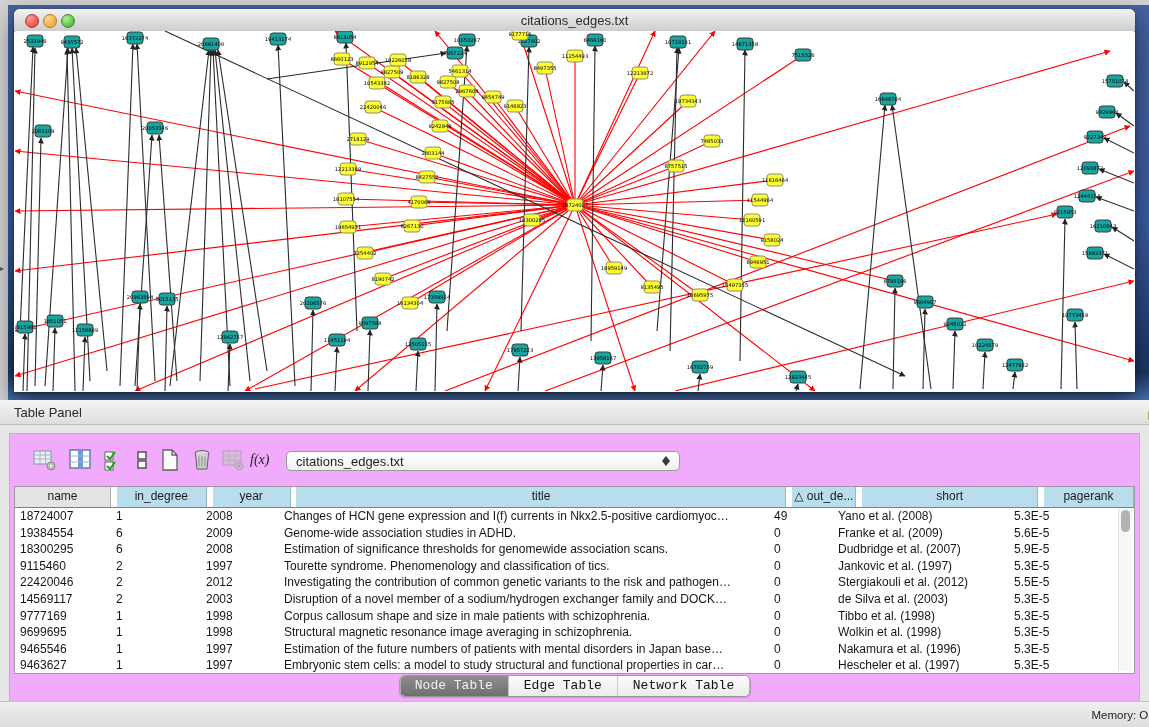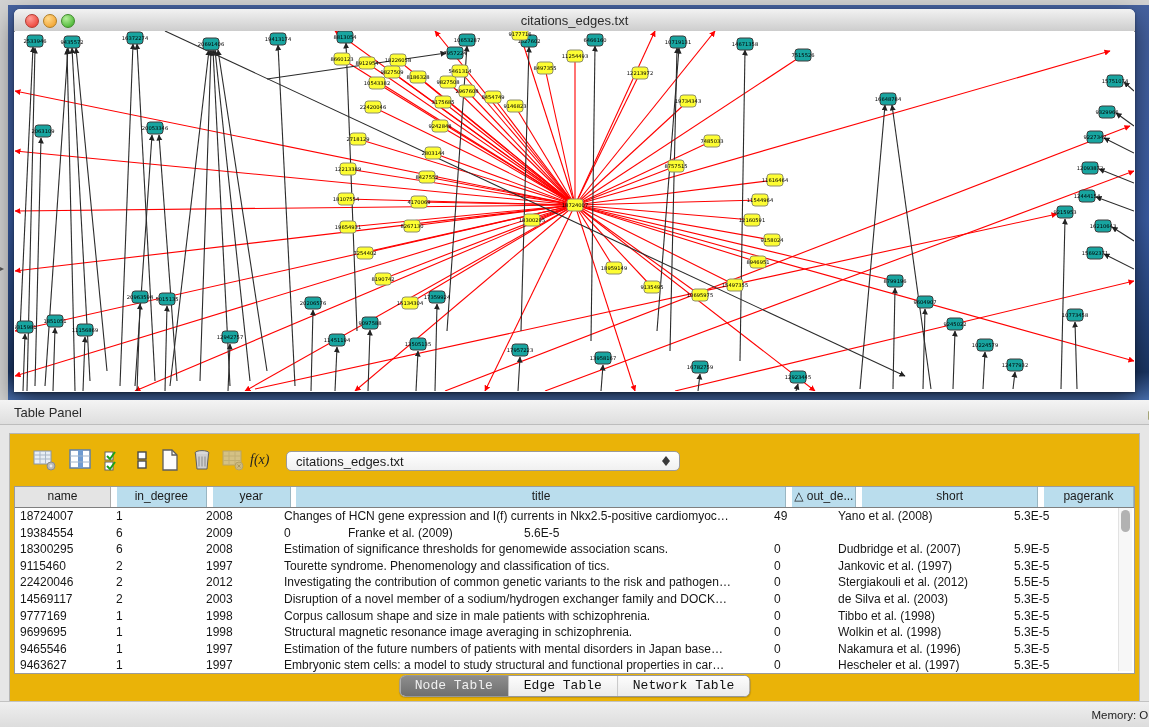--- a/index.html
+++ b/index.html
@@ -25,21 +25,21 @@
   .canvas{position:absolute;left:1px;top:22px;width:1119px;height:360px;background:#fff;overflow:hidden;}
   
   .table-panel{position:absolute;left:0;top:400px;width:1149px;height:327px;background:#e6e6e6;padding-left:47px;}
   .panel-header{position:absolute;left:0;top:0;width:100%;height:24px;
     background:linear-gradient(180deg,#f4f4f4,#dedede);border-bottom:1px solid #bdbdbd;}
   .panel-title{position:absolute;left:14px;top:5px;font-size:13px;color:#2a2a2a;}
   .panel-btn{position:absolute;top:4px;width:17px;height:17px;cursor:default;}
   .panel-btn.float{right:32px;}
   .panel-btn.close{right:10px;font-size:15px;font-weight:bold;color:#222;line-height:16px;text-align:center;}
   .panel-body{position:absolute;left:9px;top:33px;width:1129px;height:267px;
-    border:1px solid #b5b5b5;background:#eab308;}
+    border:1px solid #b5b5b5;background:#f0abfc;}
   
   .tb-btn{position:absolute;top:13px;width:26px;height:26px;}
   .fx{font-size:14px;color:#222;font-style:italic;font-family:"Liberation Serif",serif;padding-top:5px;}
   .combo{position:absolute;left:276px;top:17px;width:394px;height:20px;background:linear-gradient(#ffffff,#f0f0f0);
     border:1px solid #9b9b9b;border-radius:5px;font-size:13px;color:#1c1c1c;line-height:20px;padding-left:9px;box-sizing:border-box;}
   .combo .up,.combo .dn{position:absolute;right:9px;width:0;height:0;border-left:4px solid transparent;border-right:4px solid transparent;}
   .combo .up{top:4px;border-bottom:5px solid #3a3a3a;}
   .combo .dn{bottom:4px;border-top:5px solid #3a3a3a;}
   
   .tbl{position:absolute;left:4px;top:52px;width:1121px;height:188px;background:#fff;
@@ -669,20 +669,21 @@
             <div class="td c2">2008</div>
             <div class="td c3">Changes of HCN gene expression and I(f) currents in Nkx2.5-positive cardiomyoc…</div>
             <div class="td c4">49</div>
             <div class="td c5">Yano et al. (2008)</div>
             <div class="td c6">5.3E-5</div>
           </div>
           <div class="tr">
             <div class="td c0">19384554</div>
             <div class="td c1">6</div>
             <div class="td c2">2009</div>
+            <div class="td c3">Genome-wide association studies in ADHD.</div>
             <div class="td c4">0</div>
             <div class="td c5">Franke et al. (2009)</div>
             <div class="td c6">5.6E-5</div>
           </div>
           <div class="tr">
             <div class="td c0">18300295</div>
             <div class="td c1">6</div>
             <div class="td c2">2008</div>
             <div class="td c3">Estimation of significance thresholds for genomewide association scans.</div>
             <div class="td c4">0</div>

